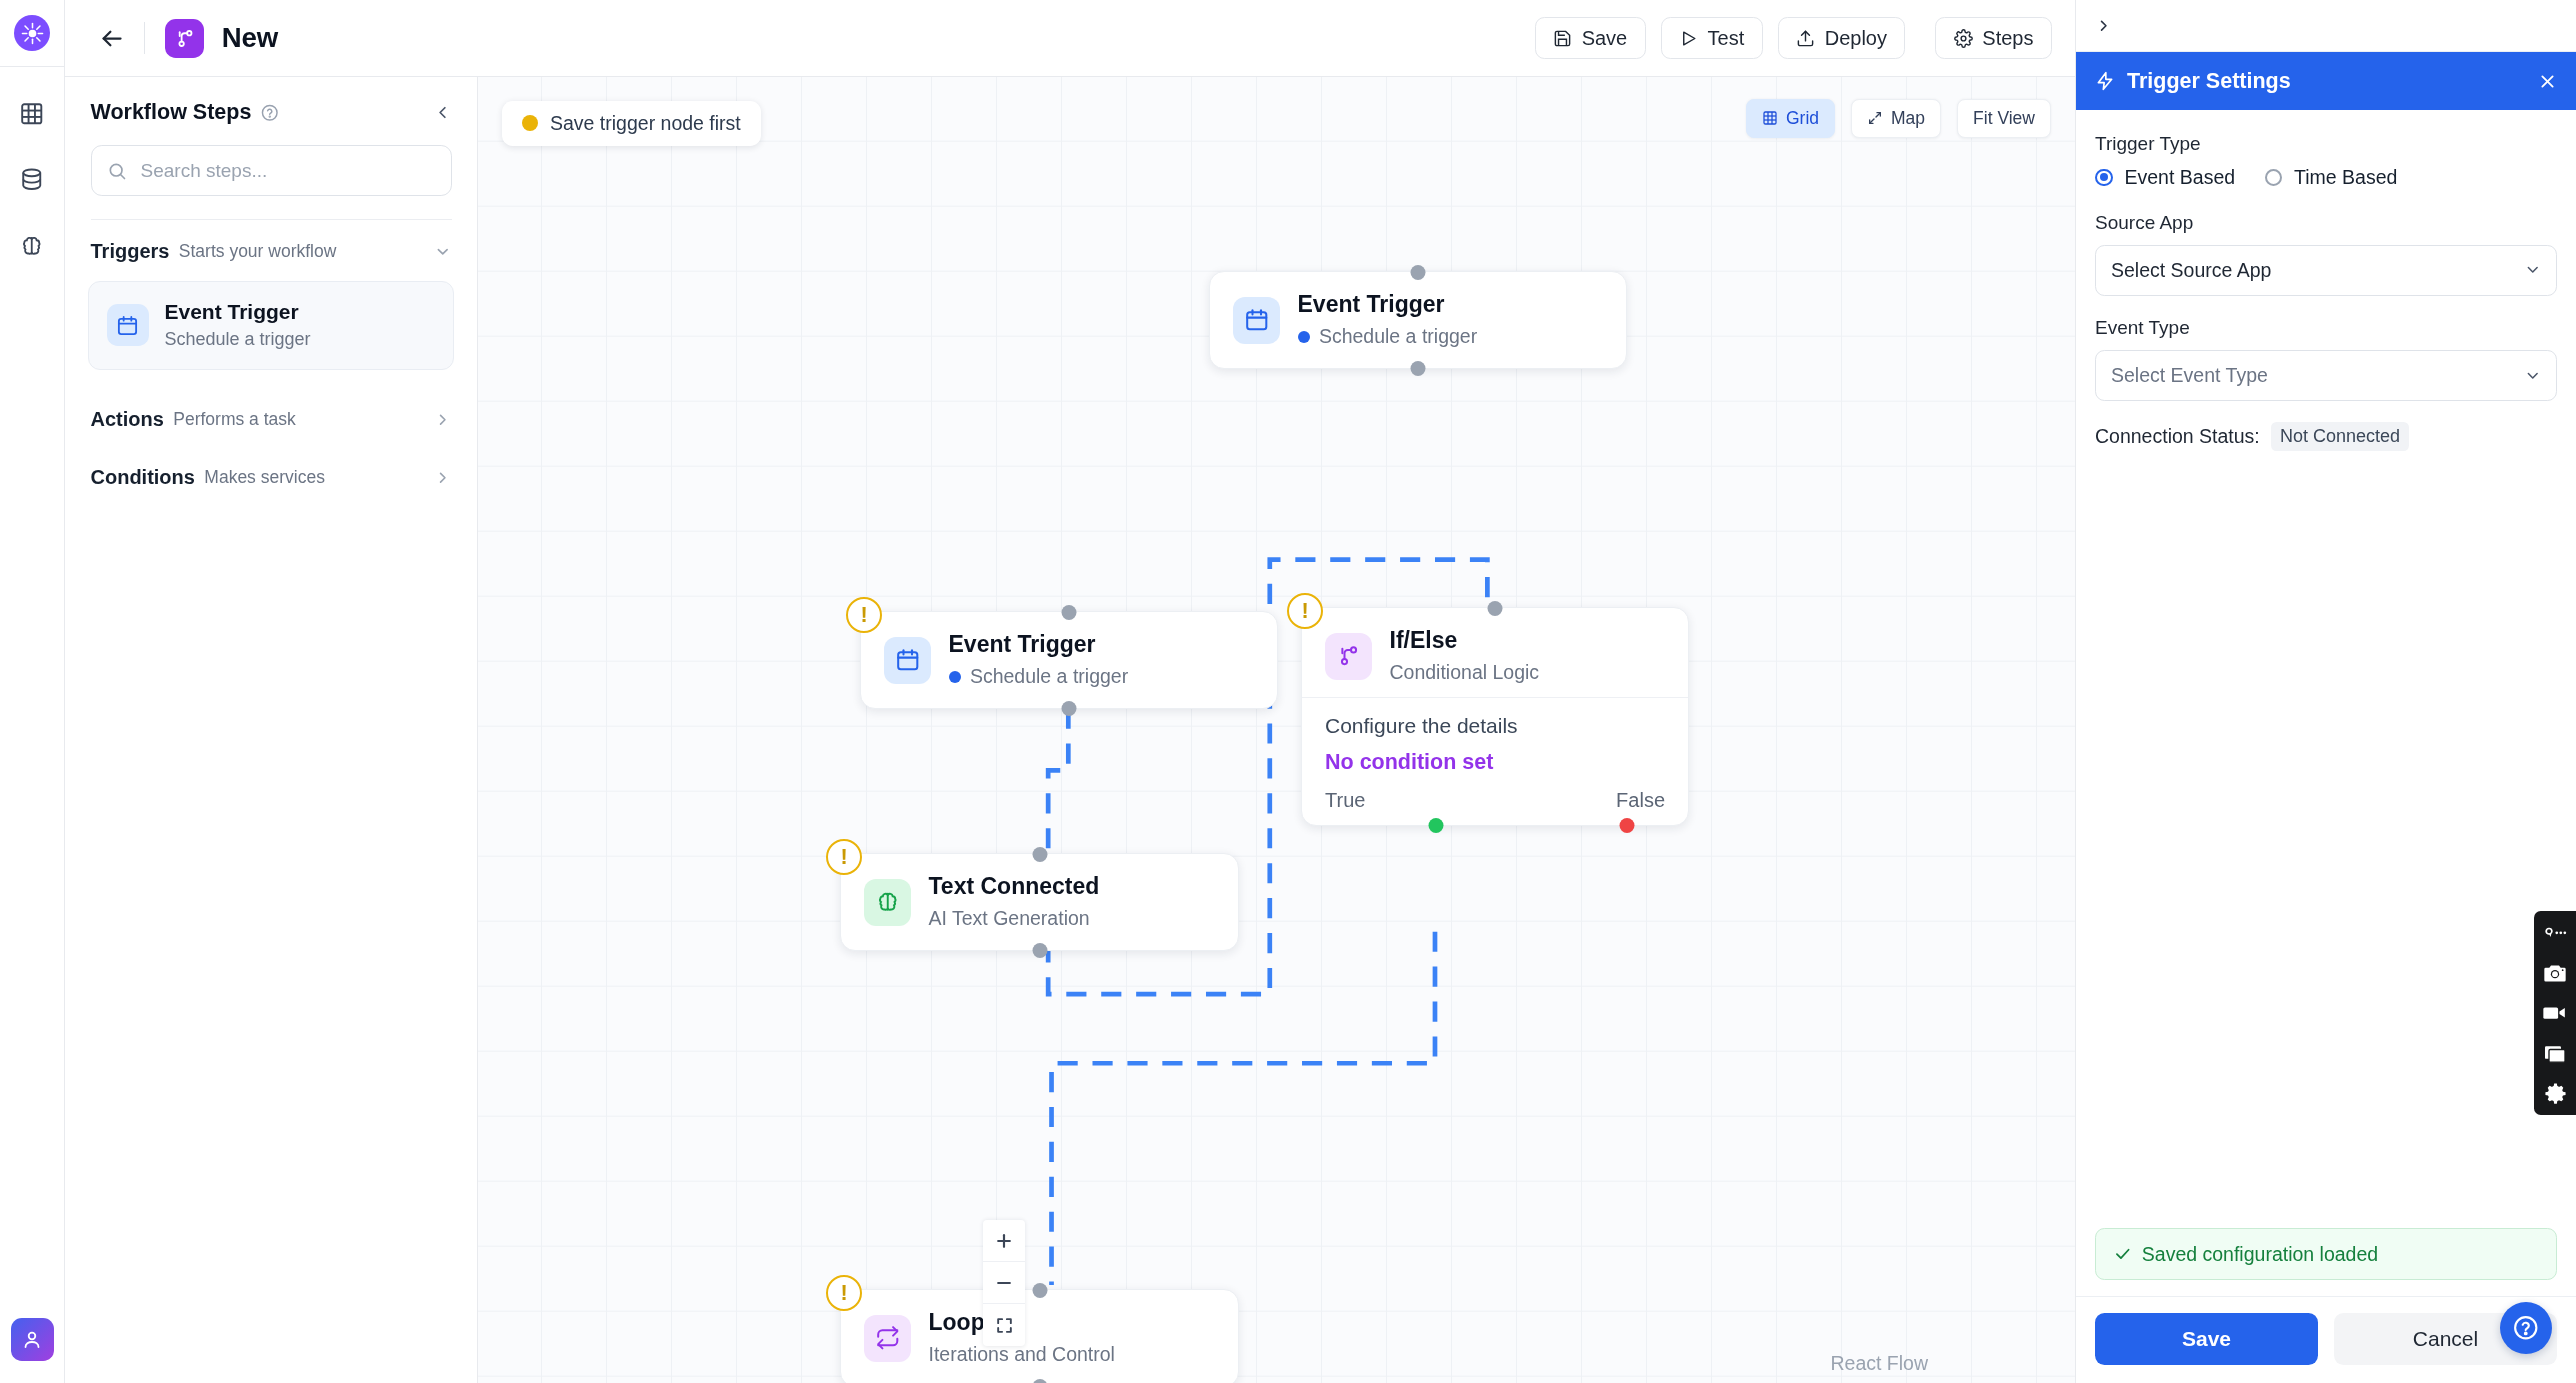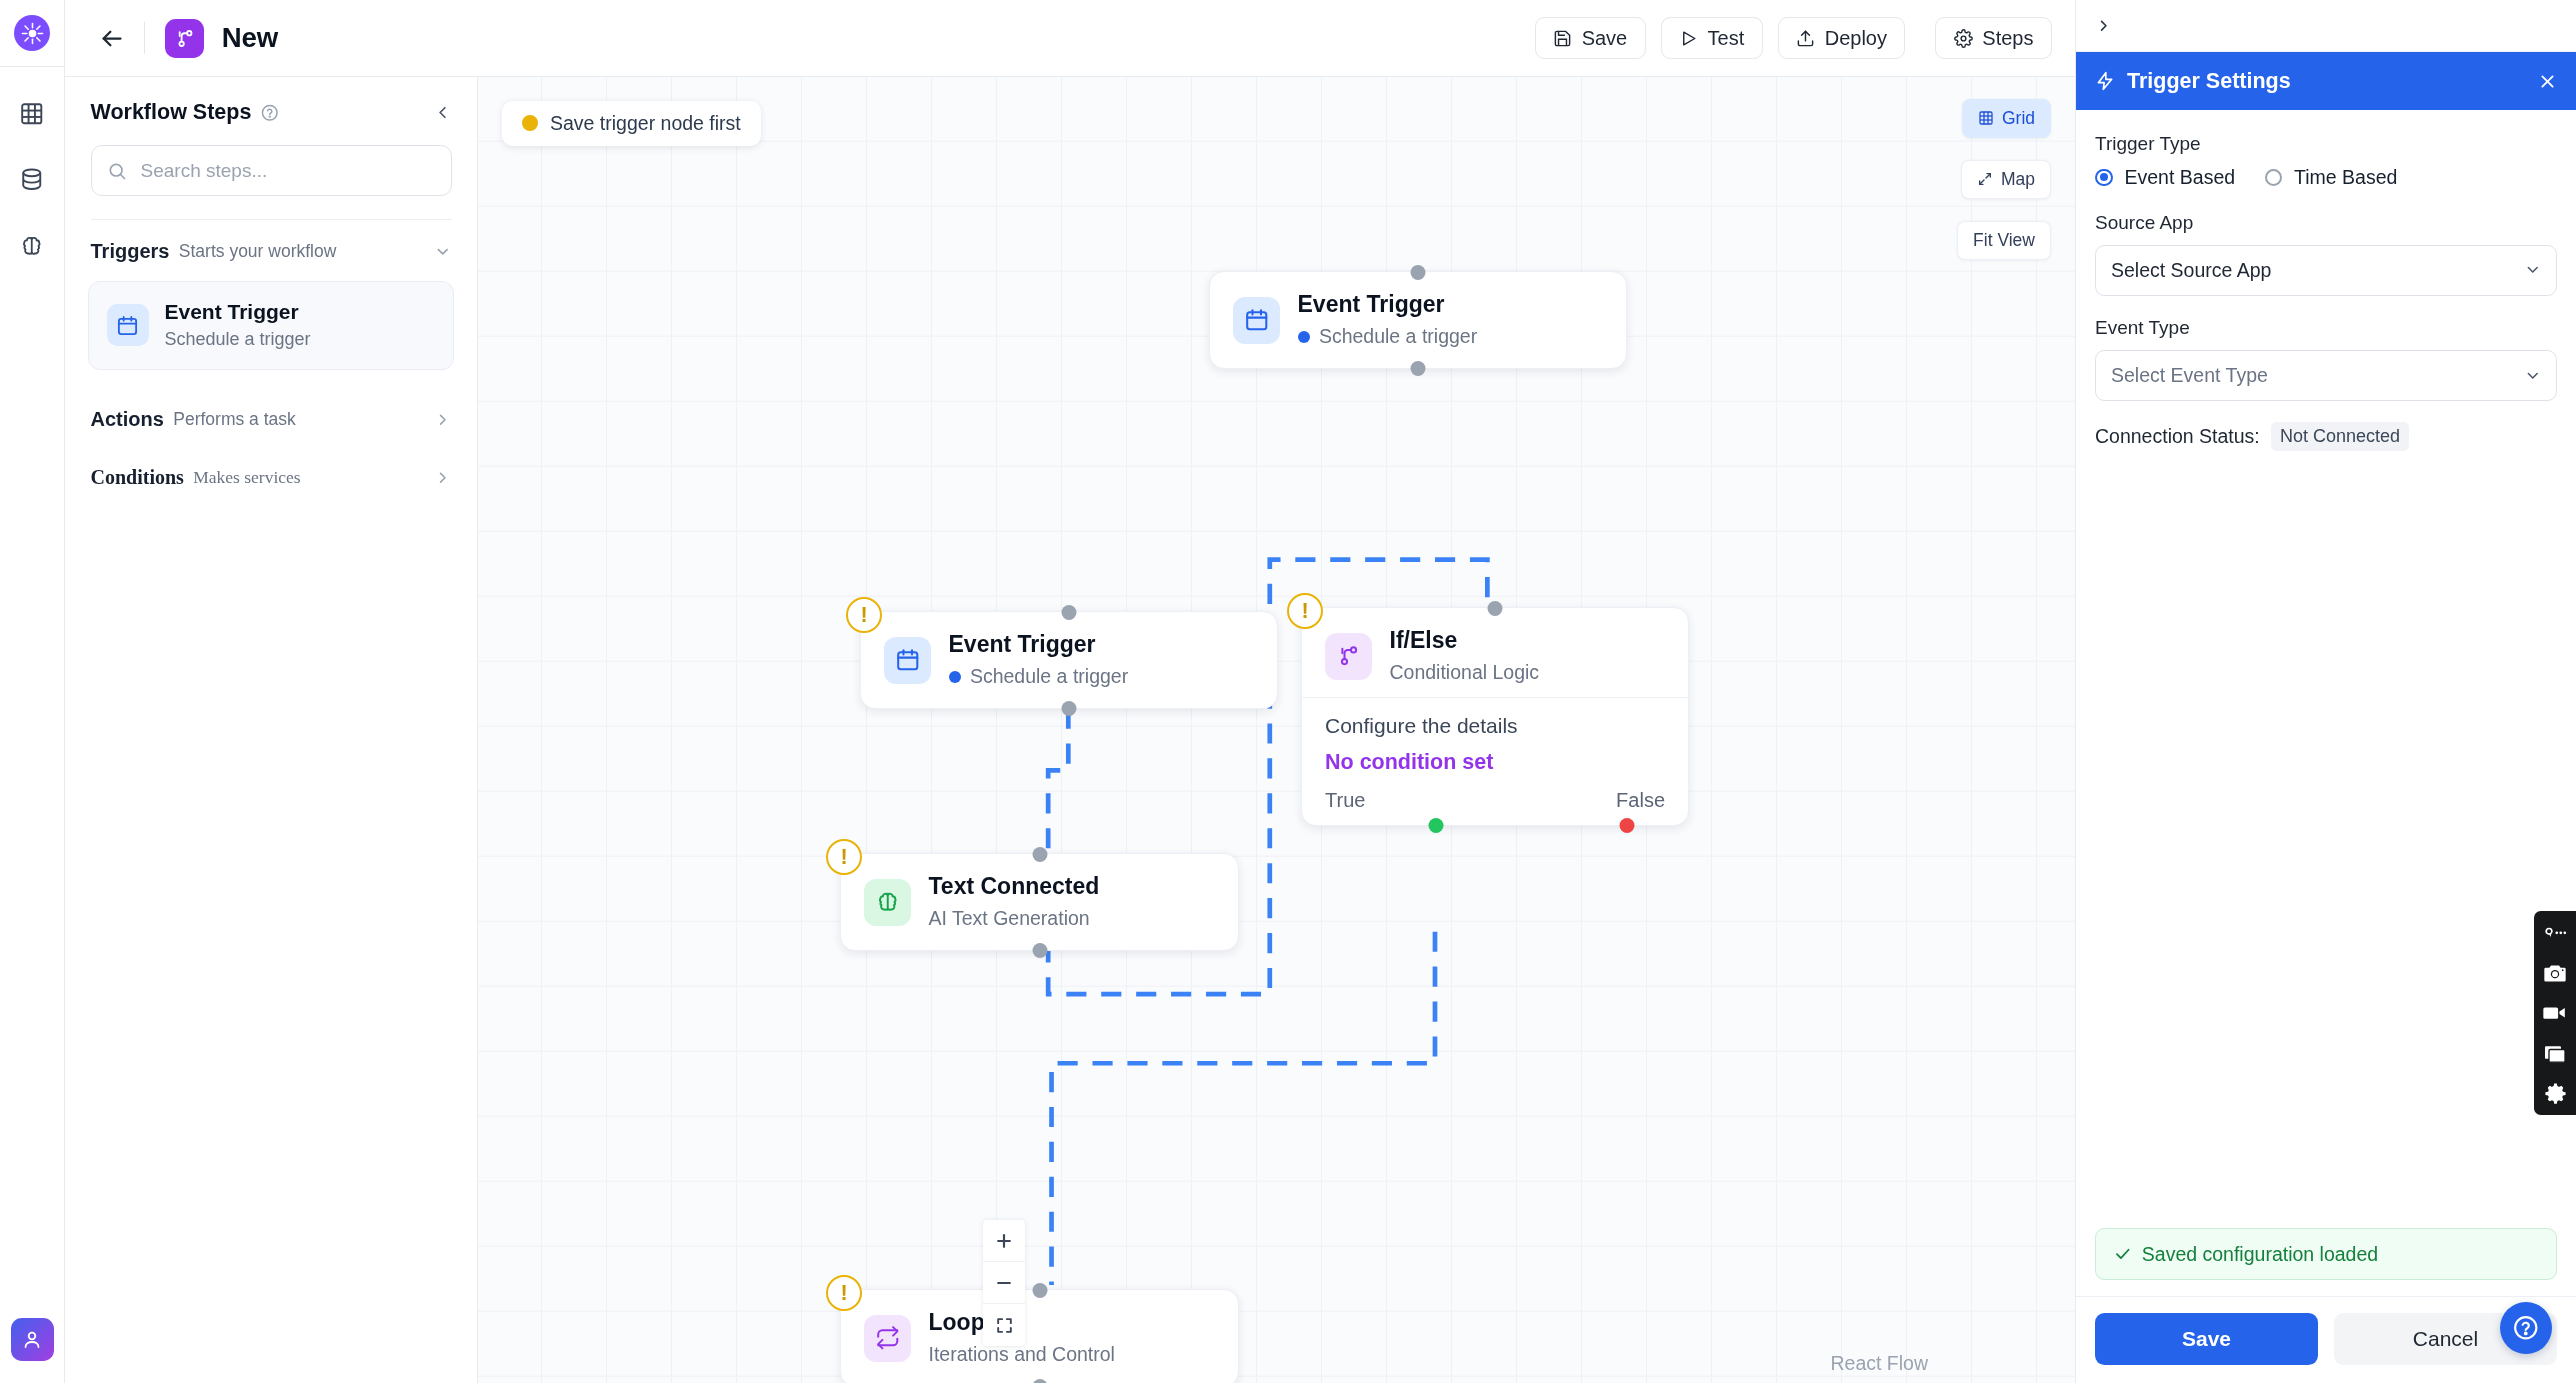--- a/index.html
+++ b/index.html
@@ -116,21 +116,21 @@
   }
   .chip-warn {
     position: absolute; left: 24px; top: 24px; z-index: 6;
     background: #ffffff; border-radius: 10.8px; padding: 10.8px 20px;
     display: inline-flex; align-items: center; gap: 12px;
     box-shadow: 0 1.3px 6.7px rgba(20,30,50,.10);
     font-size: 19.5px; color: #2d3a4d;
   }
   .dot-amber { width: 16px; height: 16px; border-radius: 50%; background: #eab308; flex: 0 0 auto; }
 
-  .canvas-ctl { position: absolute; right: 24px; top: 21.5px; z-index: 6; display: flex; flex-direction: column; gap: 22px; align-items: flex-end; }
+  .canvas-ctl { position: absolute; right: 24px; top: 21.5px; z-index: 6; display: flex; flex-direction: row; gap: 16px; align-items: flex-end; }
   .cc-btn {
     border-radius: 8px; background: #ffffff; border: 1.3px solid #eceff3;
     font-size: 17.5px; color: #33405a; padding: 8px 15px; cursor: pointer;
     display: inline-flex; align-items: center; gap: 8px;
     box-shadow: 0 0.7px 2.7px rgba(20,30,50,.06);
   }
   .cc-btn.active { background: #dbeafe; color: #1d4ed8; border-color: #dbeafe; }
 
   .zoomctl {
     position: absolute; left: 505px; bottom: 38px; z-index: 6;
@@ -394,21 +394,21 @@
 
         <div class="cat-row" style="padding-top:38px;">
           <span class="cat-name">Actions</span>
           <span class="cat-desc">Performs a task</span>
           <span class="cat-arrow">
             <svg width="17.5" height="17.5" viewBox="0 0 24 24" fill="none" stroke="currentColor" stroke-width="2.2" stroke-linecap="round" stroke-linejoin="round">
                 <polyline points="9 6 15 12 9 18"></polyline>
               </svg>
           </span>
         </div>
-        <div class="cat-row" style="padding-top:17.5px;font-family:Liberation Serif, serif;">
+        <div class="cat-row" style="padding-top:17.5px;">
           <span class="cat-name">Conditions</span>
           <span class="cat-desc">Makes services</span>
           <span class="cat-arrow">
             <svg width="17.5" height="17.5" viewBox="0 0 24 24" fill="none" stroke="currentColor" stroke-width="2.2" stroke-linecap="round" stroke-linejoin="round">
                 <polyline points="9 6 15 12 9 18"></polyline>
               </svg>
           </span>
         </div>
       </div>
 

